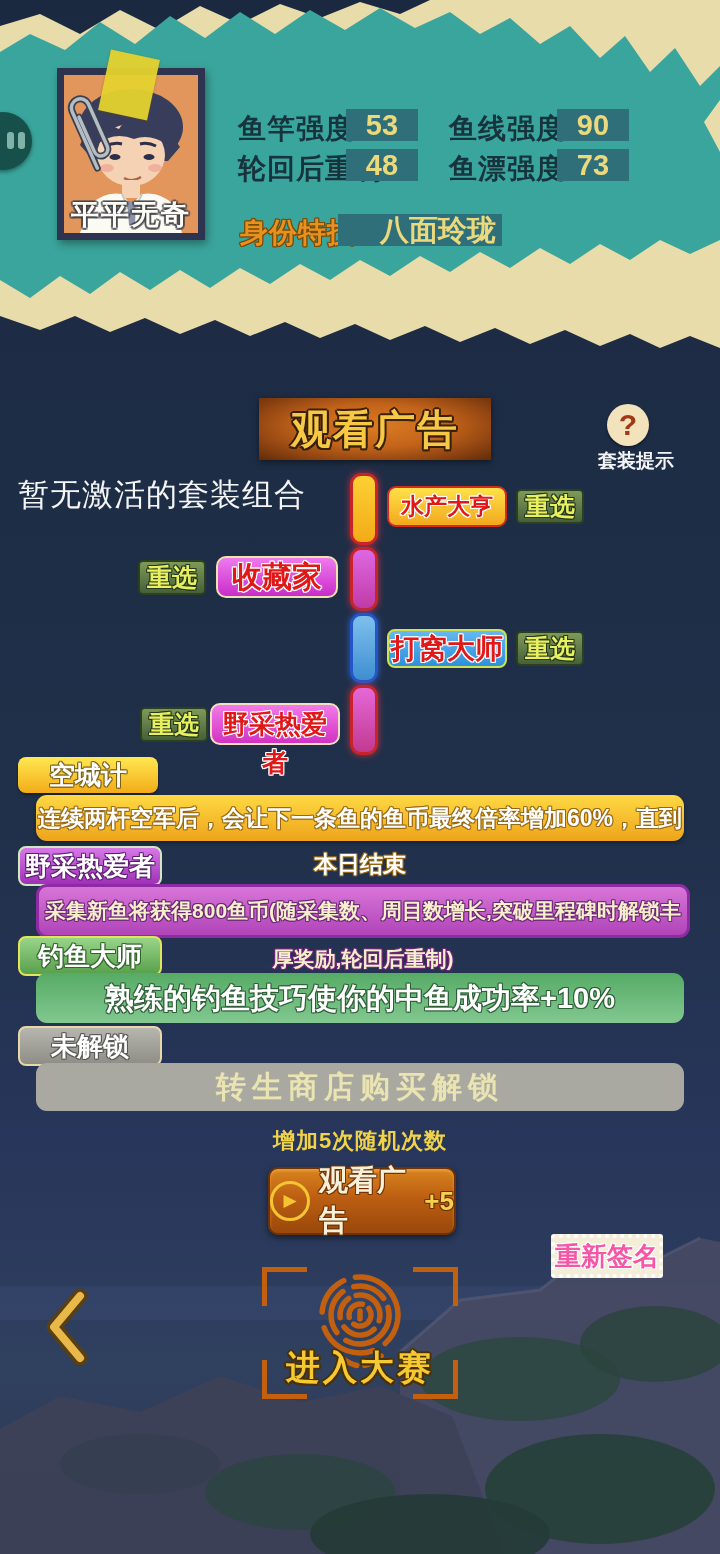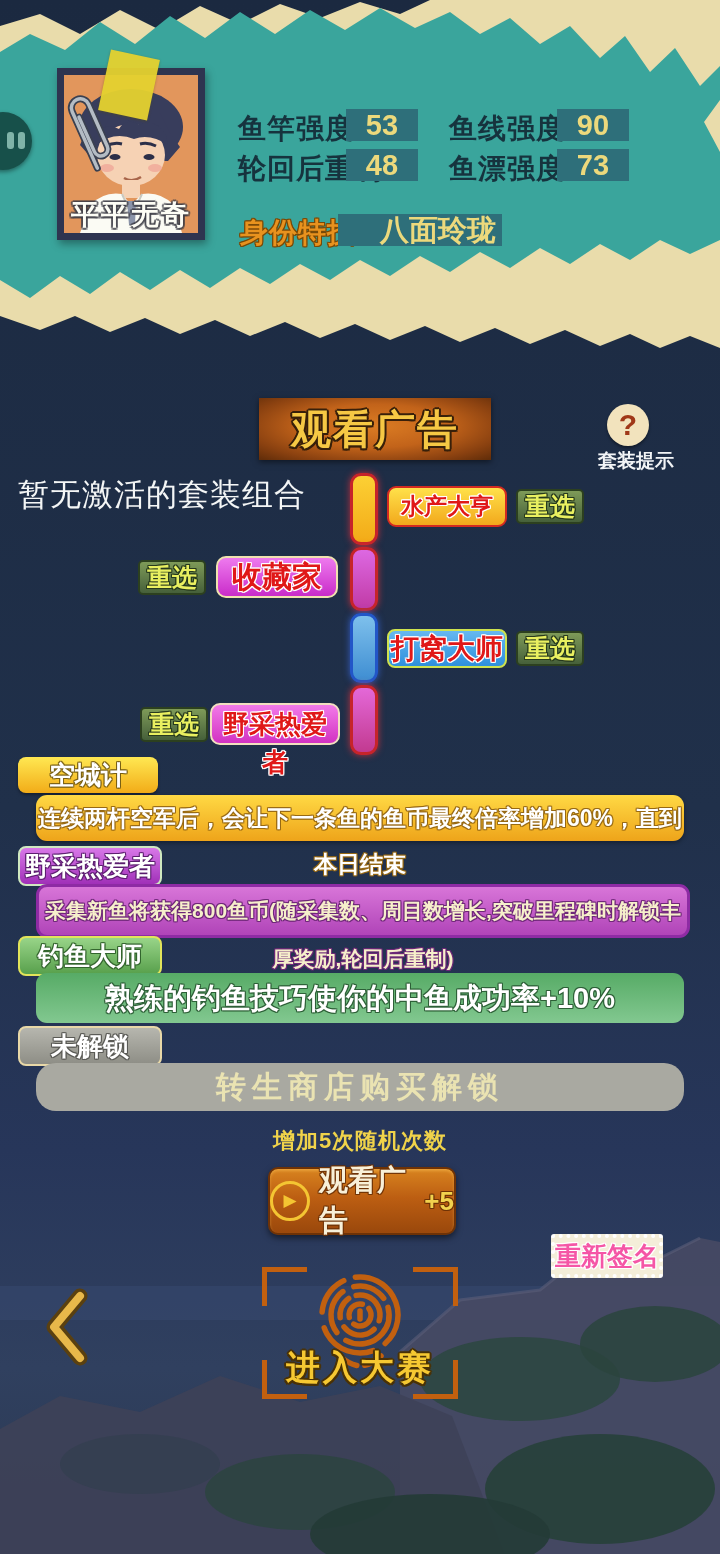--- a/index.html
+++ b/index.html
@@ -64,21 +64,21 @@
   .badge-yellow{top:757px;background:linear-gradient(180deg,#ffe852,#f2ac18);--oc:rgba(120,95,20,.8);box-shadow:0 2px 3px rgba(0,0,0,.35);}
   .bar-yellow{top:795px;height:46px;line-height:46px;background:linear-gradient(180deg,#ffd944,#eea41a);
     color:#ffffff;font-size:23px;--oc:rgba(150,105,20,.85);box-shadow:0 2px 4px rgba(0,0,0,.35);}
   .badge-purple{top:846px;background:linear-gradient(180deg,#d878e8,#a030b8);border:2px solid #cfe8c0;--oc:rgba(90,30,110,.8);}
   .bar-purple{top:884px;height:48px;line-height:48px;background:linear-gradient(180deg,#d875d8,#b044b8);
     border:3px solid #8e2ba4;color:#f6efcb;font-size:21px;--oc:rgba(110,40,120,.9);}
   .badge-green{top:936px;background:linear-gradient(180deg,#98d488,#58a04c);border:2px solid #e2e45a;--oc:rgba(50,100,45,.85);}
   .bar-green{top:973px;height:50px;line-height:50px;background:linear-gradient(180deg,#57ab66,#82c890);
     color:#ffffff;font-size:29px;--oc:rgba(45,95,55,.9);}
   .badge-gray{top:1026px;background:linear-gradient(180deg,#b6b6ae,#8e8e86);border:2px solid #e8d8a8;--oc:rgba(90,90,85,.9);}
-  .bar-gray{top:1063px;height:48px;line-height:48px;background:#a9a9a1;color:#eae3b2;font-size:30px;letter-spacing:6px;border-radius:20px;}
+  .bar-gray{top:1063px;height:48px;line-height:48px;background:#a9a9a1;color:#eae3b2;font-size:30px;letter-spacing:6px;}
 
   
   .random-hint{left:0;top:1126px;width:720px;text-align:center;color:#f0d34a;font-size:22px;letter-spacing:1px;}
   .ad-btn{left:268px;top:1167px;width:184px;height:64px;border-radius:10px;cursor:pointer;
     background:linear-gradient(180deg,#d8831f 0%,#bc5e12 45%,#9a480c 100%);
     border:2px solid #6e3206;box-shadow:inset 0 2px 3px rgba(255,200,90,.45),0 3px 6px rgba(0,0,0,.5);
     display:flex;align-items:center;justify-content:center;gap:9px;}
   .play-ring{width:34px;height:34px;border:3px solid #f4c532;border-radius:50%;color:#f4c532;
     font-size:17px;line-height:34px;text-align:center;font-weight:bold;flex:0 0 auto;}
   .ad-text{color:#f8f0d8;font-size:29px;--oc:rgba(110,50,6,.8);}

